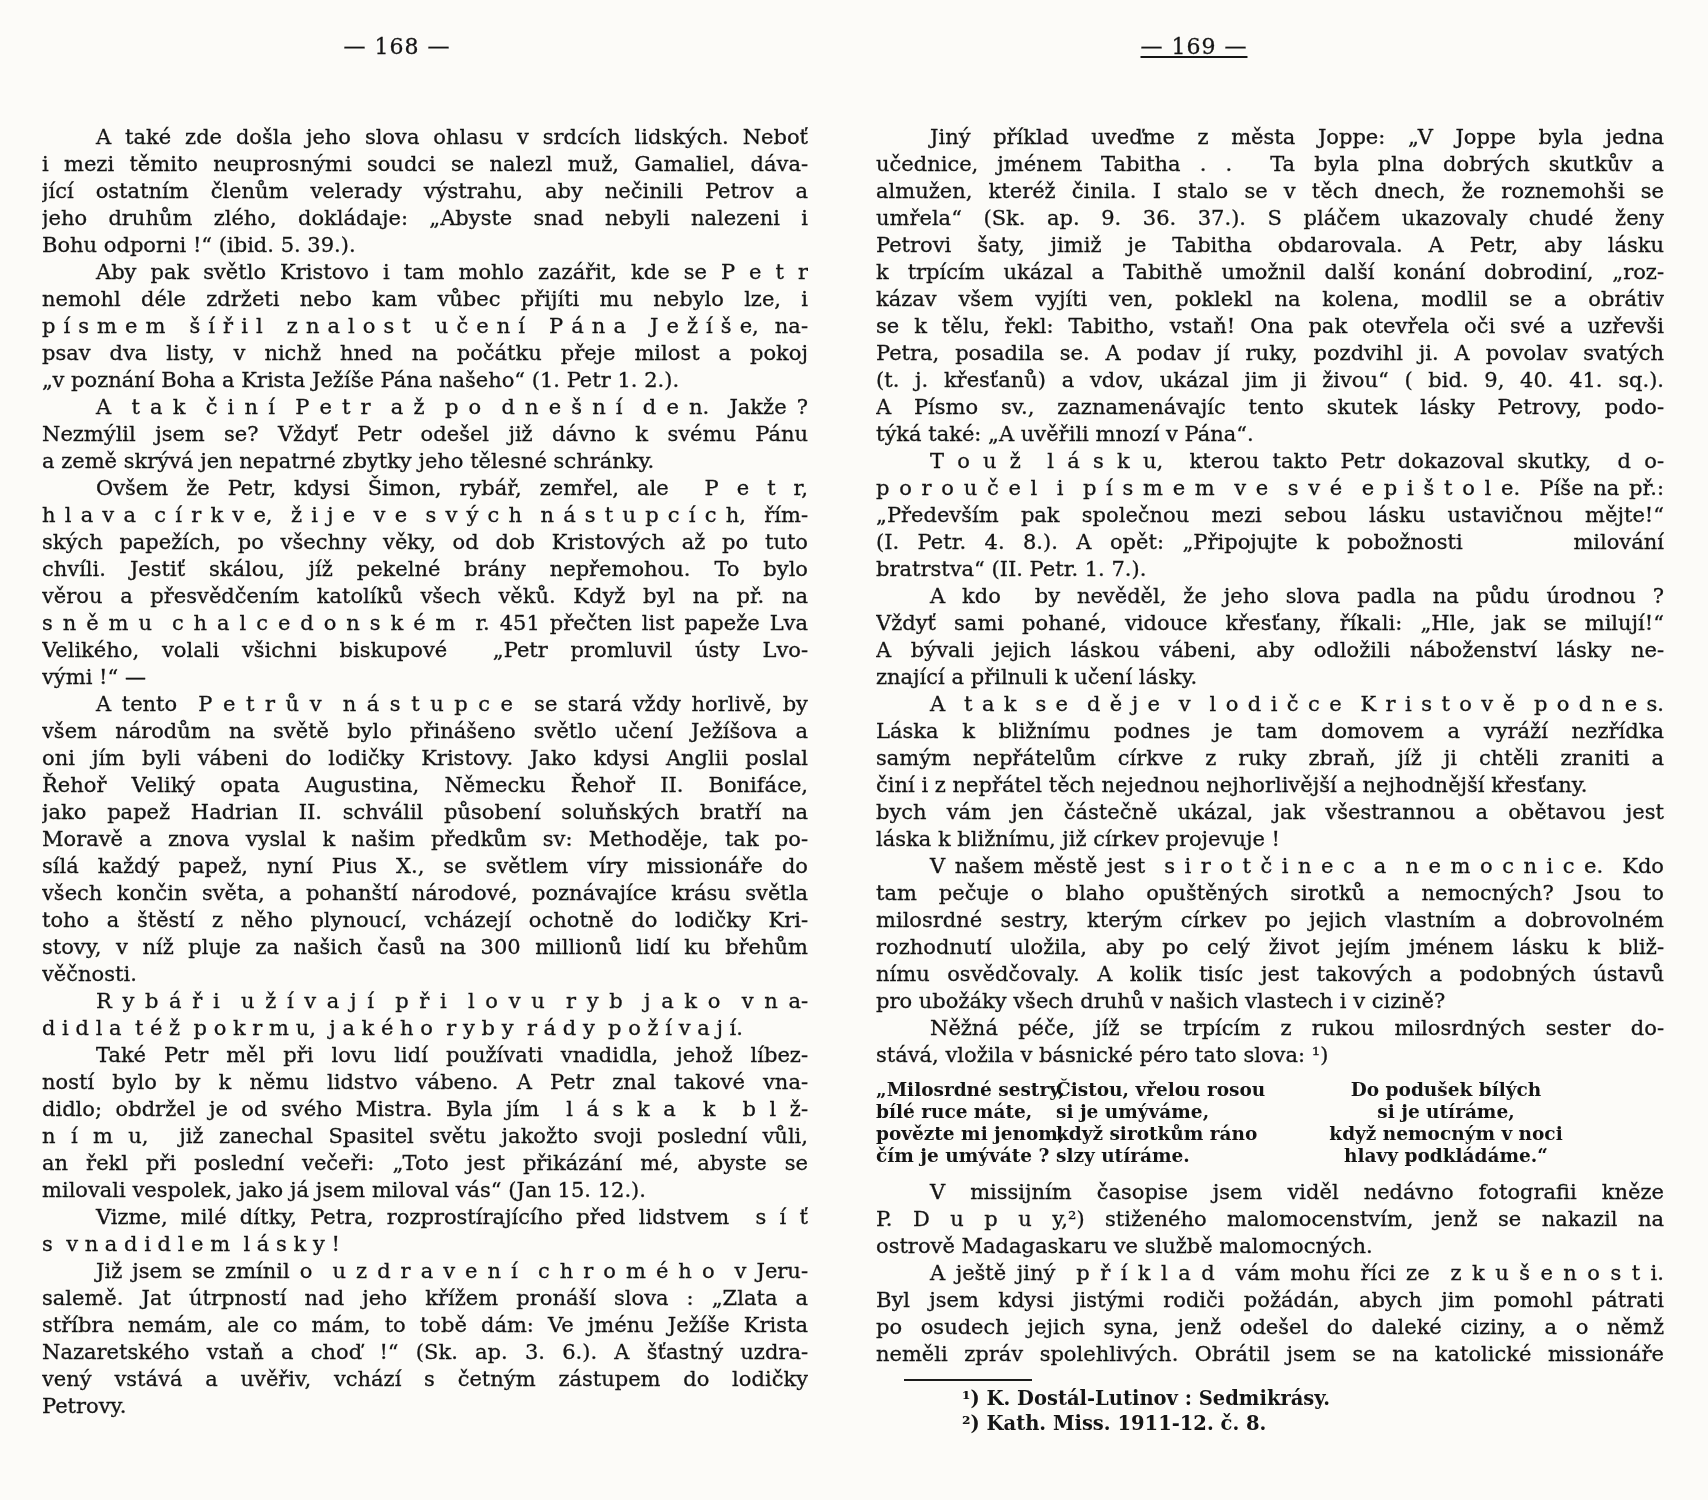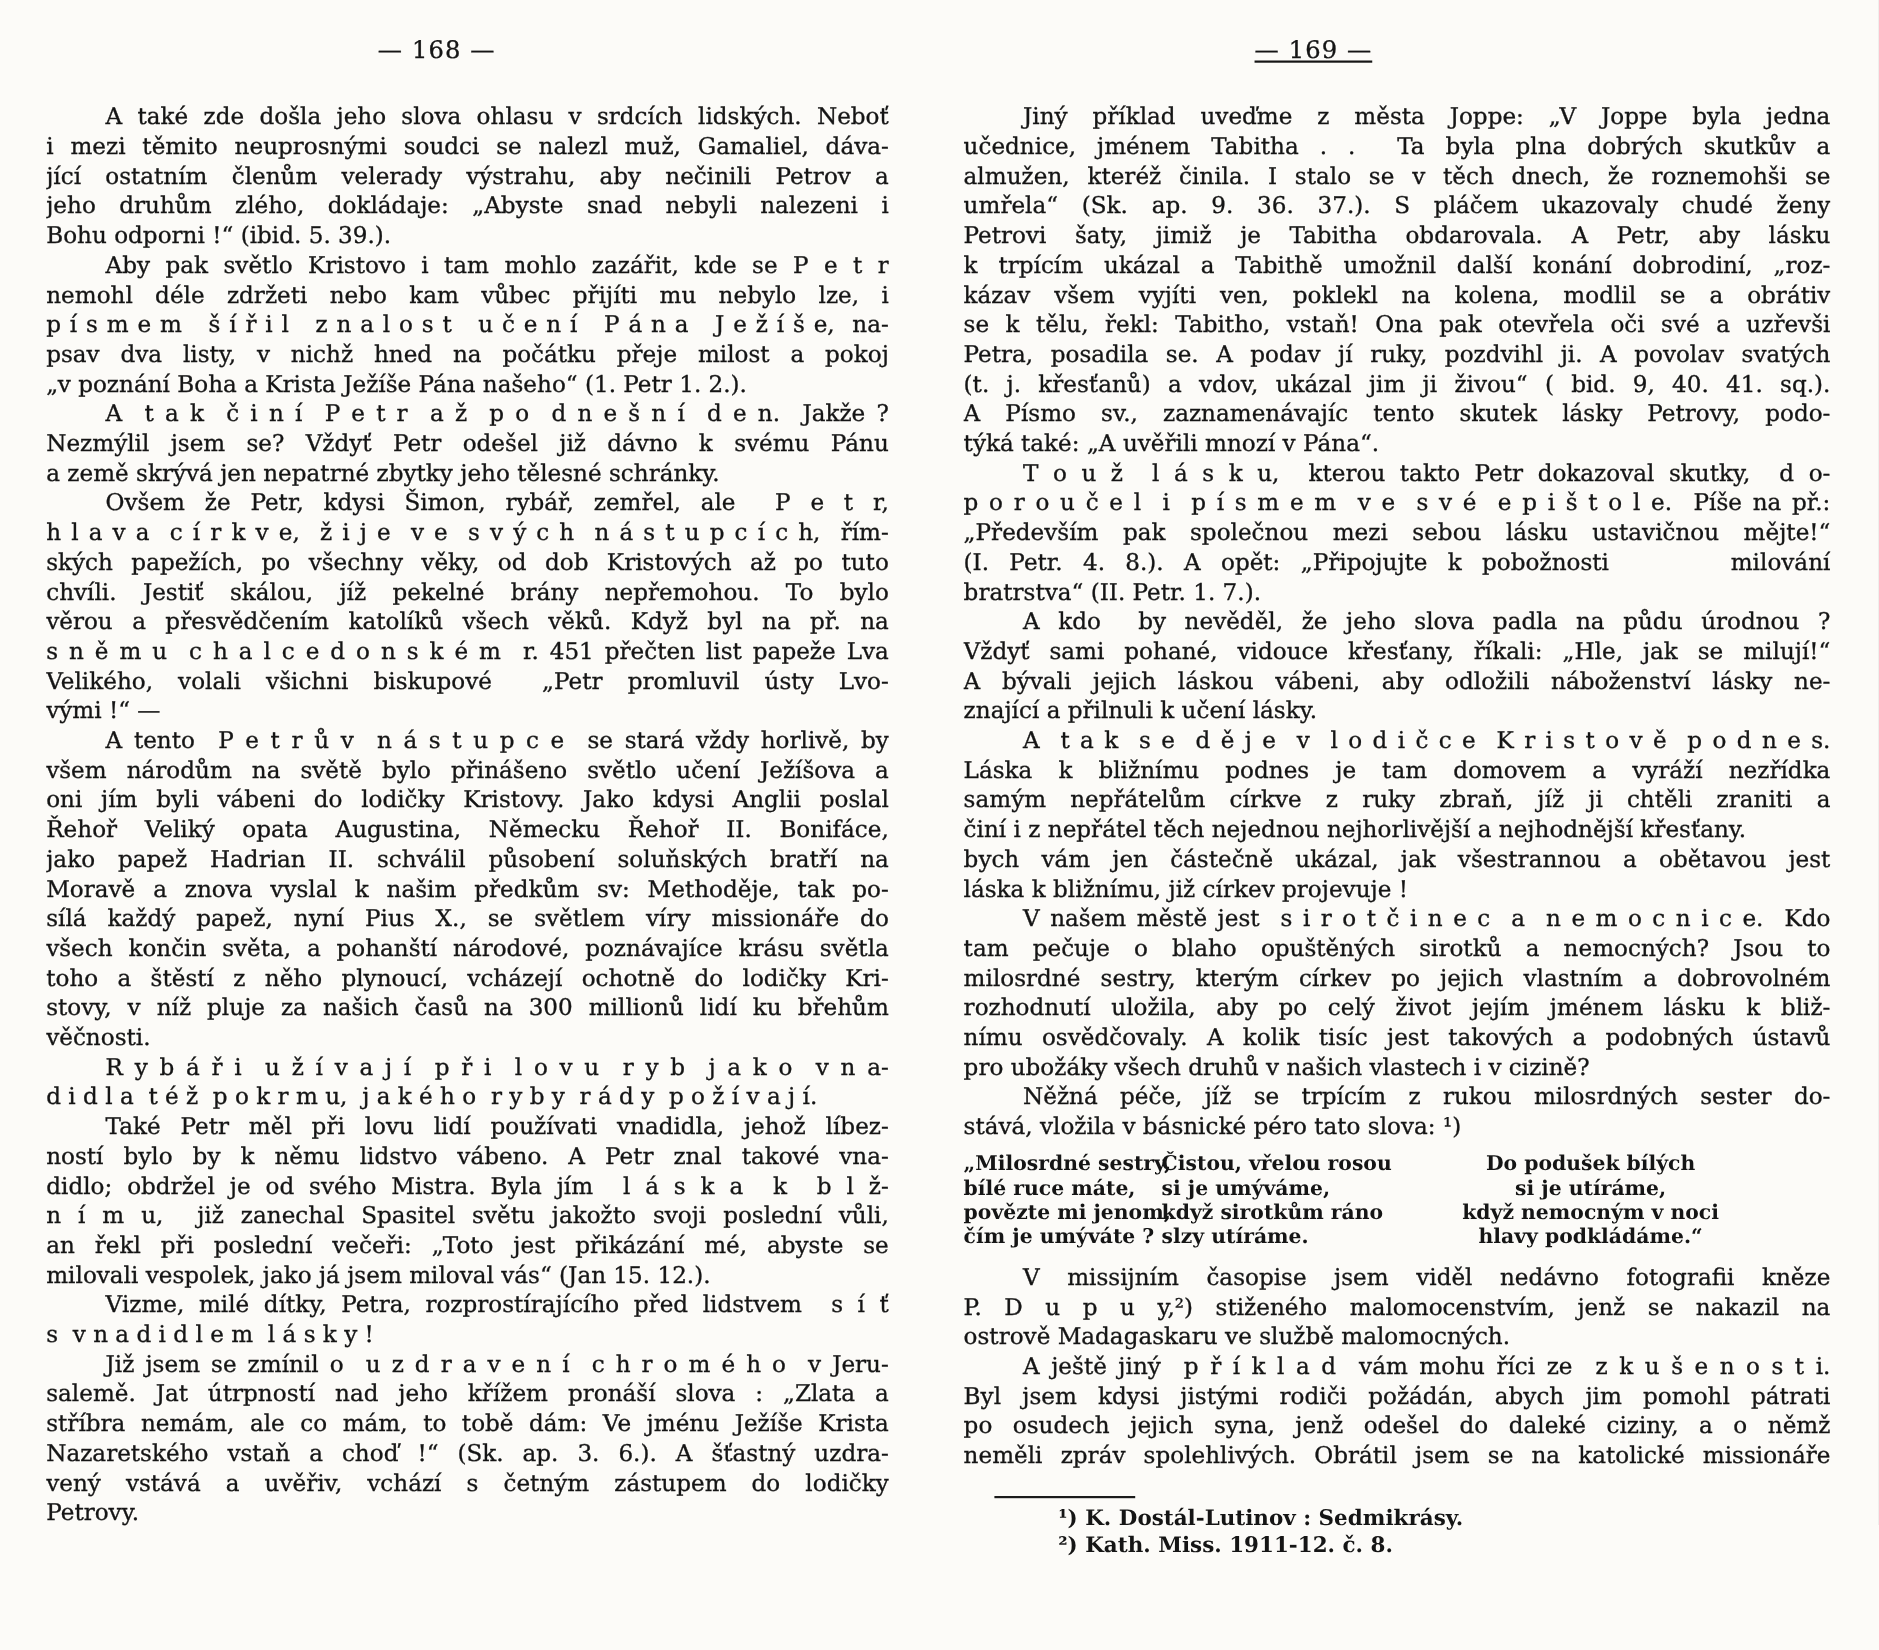--- a/index.html
+++ b/index.html
@@ -9,21 +9,21 @@
     background:#fcfbf8;
     color:#151515;
     font-family:"DejaVu Serif","Liberation Serif",serif;
     overflow:hidden;
   }
   .page{position:absolute;top:34px;}
   .page-left{left:42px;width:766px;}
   .page-right{left:876px;width:788px;}
   .page-number{
     font-size:22px;line-height:26px;letter-spacing:1px;
-    text-align:center;margin-bottom:33px;
+    text-align:center;margin-bottom:64px;
     -webkit-text-stroke:0.3px;
   }
   .pn-left{position:relative;left:-28px;}
   .pn-right{position:relative;left:-76px;text-decoration:underline;}
   .line{
     font-size:21px;line-height:27px;height:27px;
     white-space:pre-wrap;
     text-align:justify;
     text-align-last:justify;
     overflow:hidden;
@@ -32,21 +32,21 @@
   .line.first{text-indent:54px;}
   .line.last{text-align-last:left;}
   .poem{display:flex;margin:10px 0 12px 0;}
   .poem-col-0{width:180px;}
   .poem-col-1{width:172px;}
   .poem-col-2{flex:1;text-align:center;}
   .poem-line{
     font-size:18.5px;line-height:22px;font-weight:700;
     white-space:pre;
   }
-  .footnotes{margin-top:23px;}
+  .footnotes{margin-top:11px;}
   .fn-rule{width:128px;border-top:2.5px solid #1b1b1b;margin:0 0 5px 28px;}
   .fn-line{
     font-size:19.5px;line-height:25px;font-weight:700;
     padding-left:86px;white-space:pre;
   }
 </style>
 </head>
 <body>
 
 <div class="canvas">

